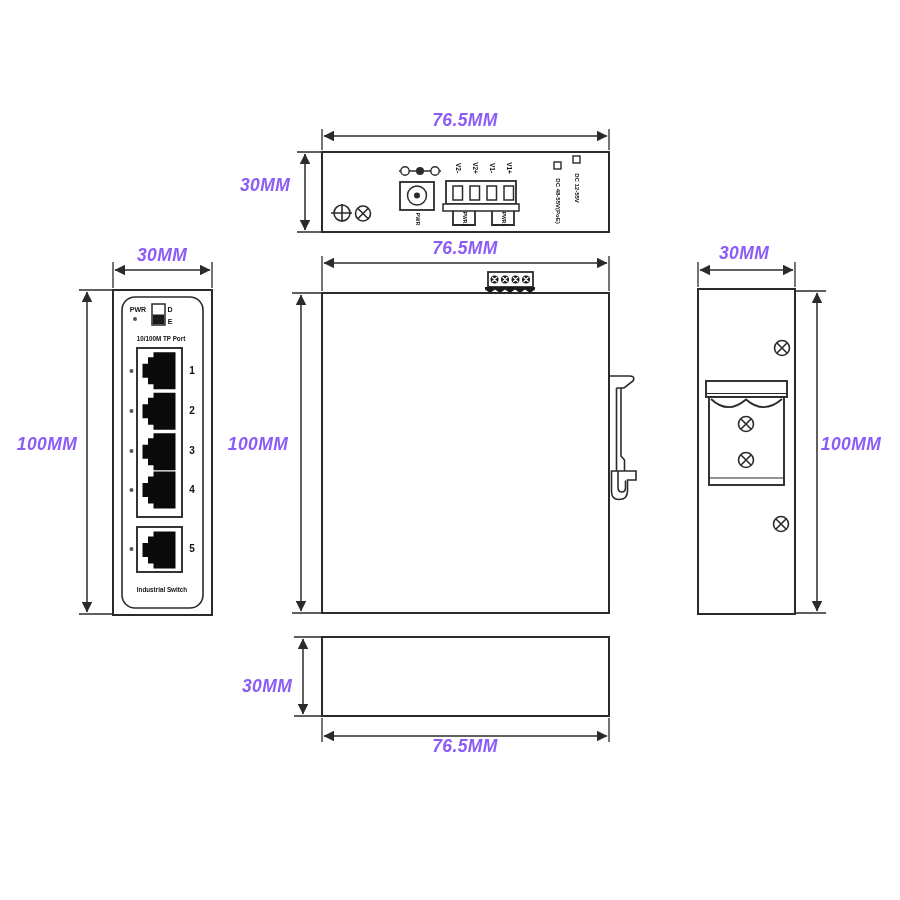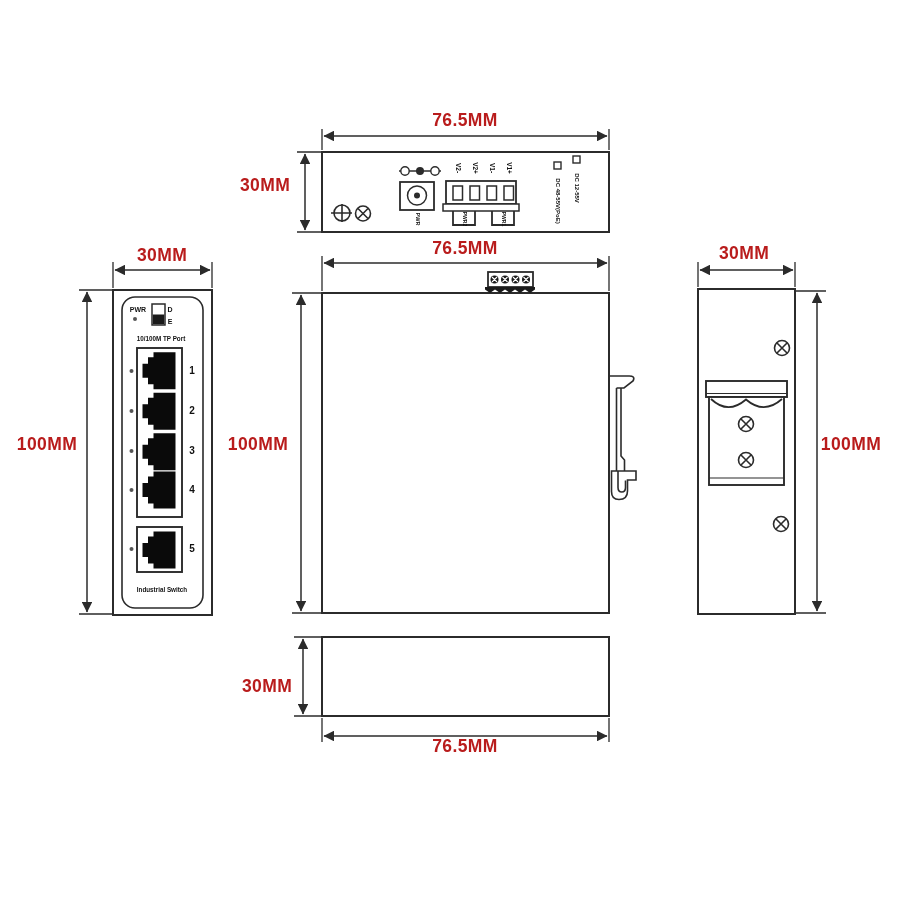--- a/index.html
+++ b/index.html
@@ -3,21 +3,21 @@
 <meta charset="utf-8">
 <style>
   html,body{margin:0;padding:0;background:#fff;}
   #canvas{position:relative;width:900px;height:900px;background:#fff;overflow:hidden;
           font-family:"Liberation Sans", sans-serif;}
   svg{position:absolute;left:0;top:0;}
   .lbl{position:absolute;white-space:nowrap;transform:translate(-50%,-50%);
        color:#111;font-weight:bold;line-height:1;}
   .rot{transform:translate(-50%,-50%) rotate(90deg);}
   .dim{position:absolute;white-space:nowrap;transform:translate(-50%,-50%);
-       color:#b91c1c;font-weight:bold;font-size:17.5px;letter-spacing:.4px;line-height:1;}
+       color:#8b5cf6;font-weight:bold;font-size:17.5px;letter-spacing:.4px;line-height:1;font-style:italic;}
 </style>
 </head>
 <body>
 
 <div id="canvas">
 
 <svg width="900" height="900" viewBox="0 0 900 900">
   <defs>
     <marker id="arr" viewBox="0 0 10 10" refX="9.5" refY="5" markerWidth="9" markerHeight="7" orient="auto-start-reverse">
           <path d="M0,0 L10,5 L0,10 z" fill="#2b2b2b"></path>

